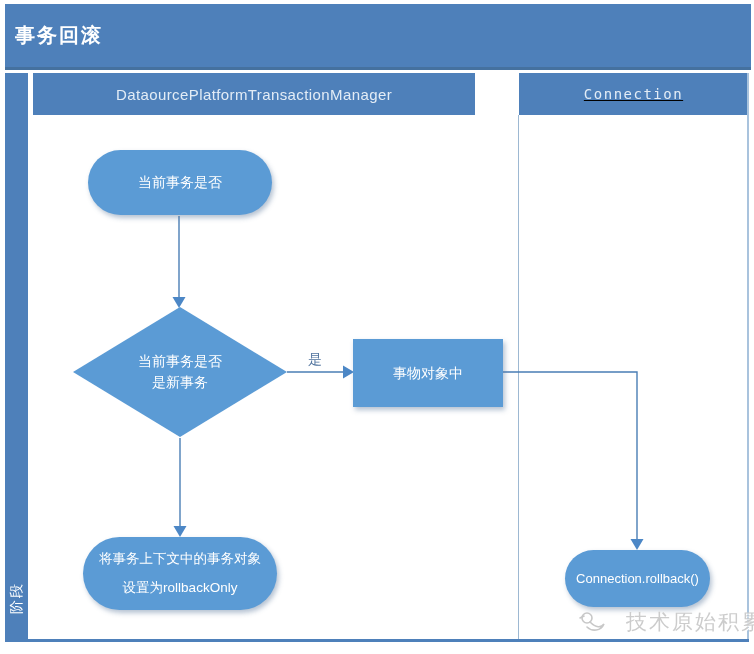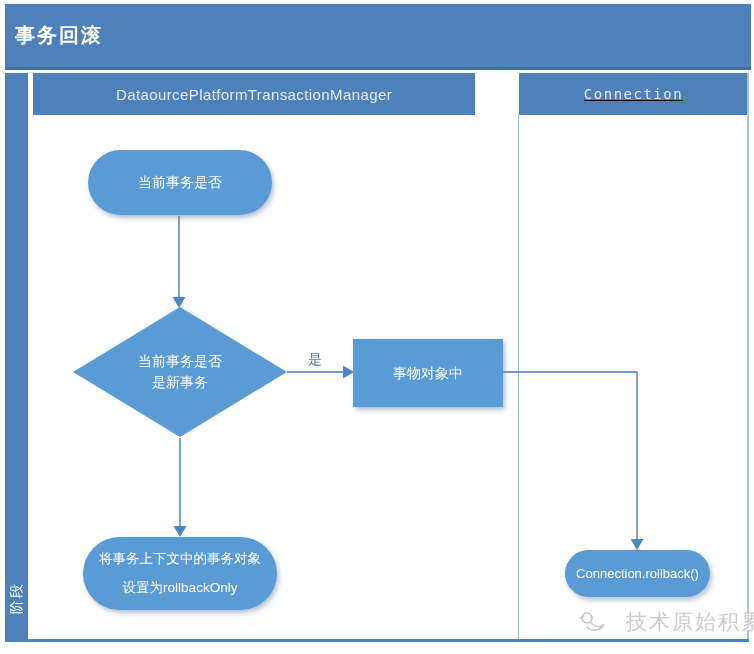--- a/index.html
+++ b/index.html
@@ -43,21 +43,21 @@
   }
   .node div{white-space:nowrap;}
   .pill-start{left:88px;top:150px;width:184px;height:65px;border-radius:33px;}
   .diamond{
     left:73px;top:307px;width:214px;height:130px;box-shadow:none;
     clip-path:polygon(50% 0,100% 50%,50% 100%,0 50%);
     filter:drop-shadow(2px 3px 3px rgba(90,120,155,.4));
   }
   .rect-process{left:353px;top:339px;width:150px;height:68px;border-radius:0;}
   .pill-rollback-only{left:83px;top:537px;width:194px;height:73px;border-radius:37px;font-size:13.5px;gap:8px;}
-  .pill-conn-rollback{left:565px;top:550px;width:145px;height:47px;border-radius:29px;font-size:13px;}
+  .pill-conn-rollback{left:565px;top:550px;width:145px;height:57px;border-radius:29px;font-size:13px;}
   
   .edges{position:absolute;left:0;top:0;width:754px;height:654px;pointer-events:none;}
   .yes-label{
     position:absolute;left:308px;top:351px;color:#50739E;font-size:14px;
   }
   
   .watermark{
     position:absolute;left:577px;top:608px;display:flex;align-items:center;gap:19px;
   }
   .watermark .wm-text{

